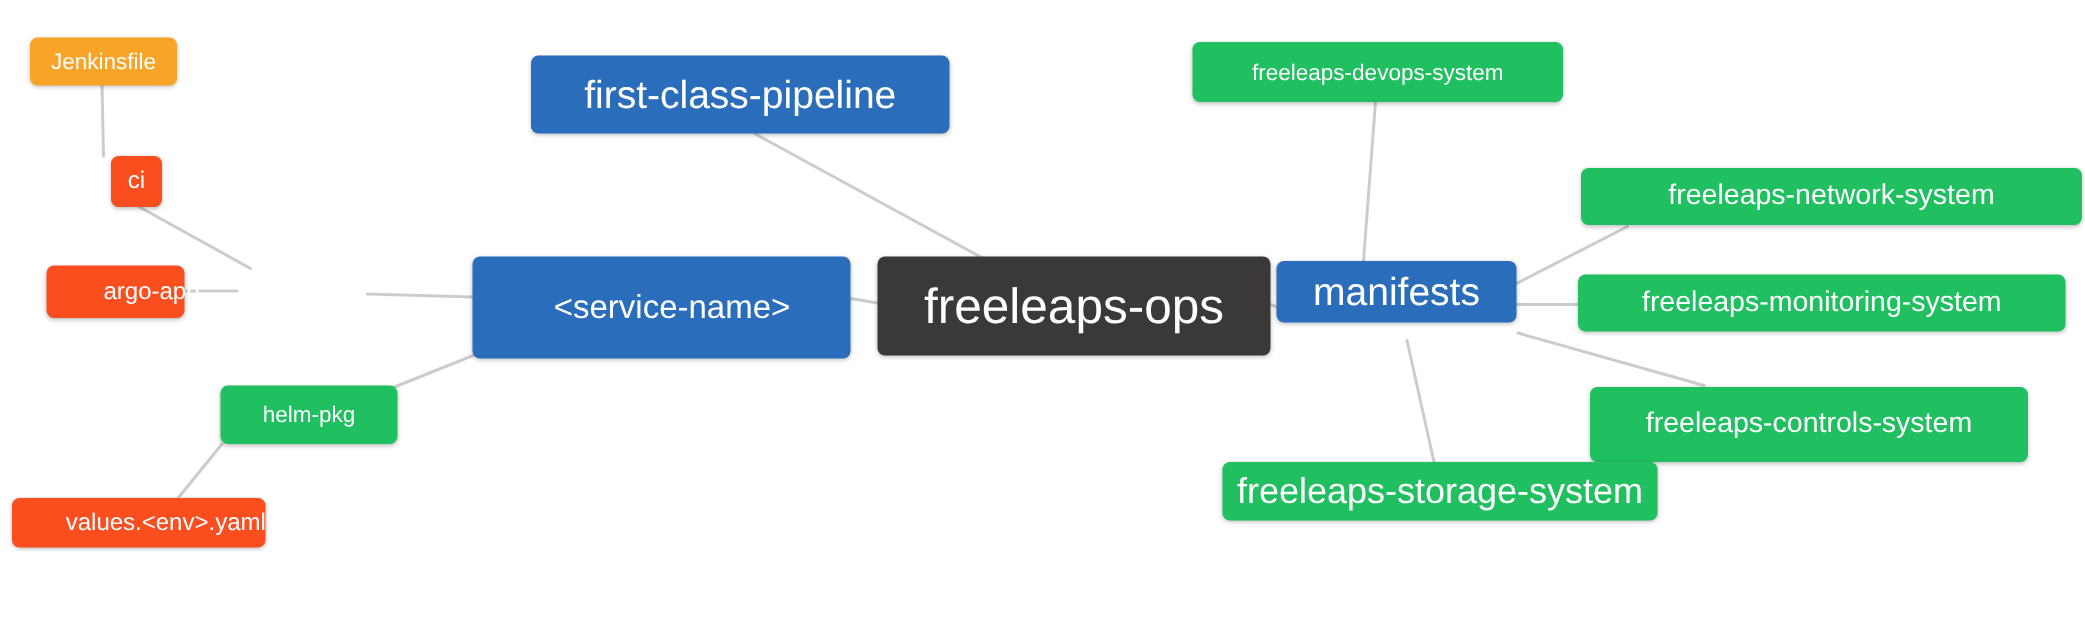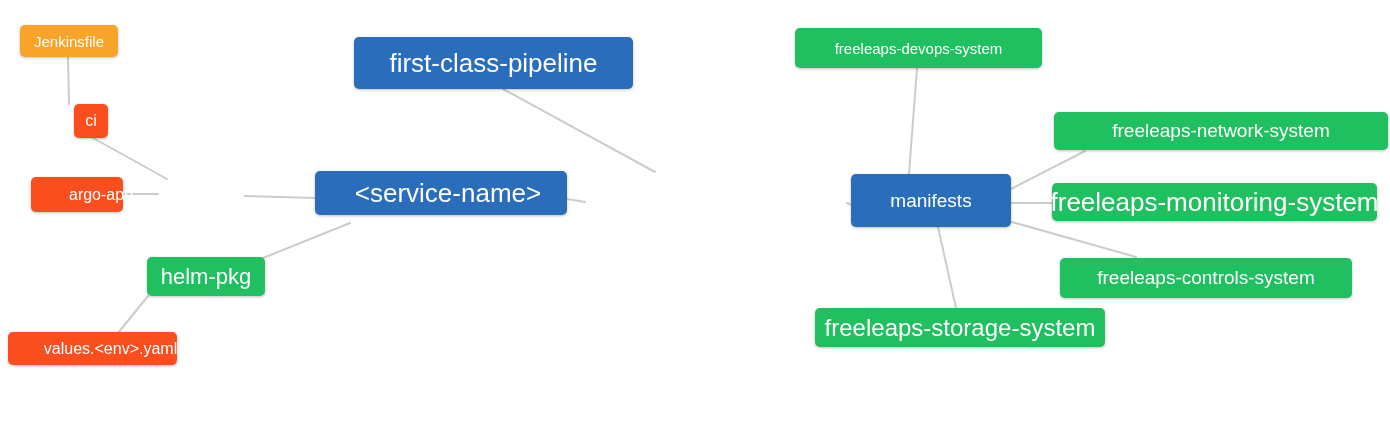--- a/index.html
+++ b/index.html
@@ -43,41 +43,42 @@
     <line x1="350" y1="223" x2="263" y2="258"></line>
     <line x1="148" y1="296" x2="118" y2="333"></line>
     <line x1="847" y1="203" x2="852" y2="205"></line>
     <line x1="917" y1="68" x2="909" y2="174"></line>
     <line x1="1011" y1="189" x2="1085" y2="151"></line>
     <line x1="1011" y1="203" x2="1052" y2="203"></line>
     <line x1="1012" y1="222" x2="1136" y2="257"></line>
     <line x1="938" y1="227" x2="956" y2="308"></line>
   </svg>
 
+  <div class="node dark" style="left:585px;top:171px;width:262px;height:66px;font-size:33px;">freeleaps-ops</div>
 
   <div class="node blue" style="left:314px;top:37px;width:279px;height:52px;font-size:26px;margin-left:40px;">first-class-pipeline</div>
 
-  <div class="node blue" style="left:315px;top:171px;width:252px;height:44px;font-size:26px;padding-left:14px;">&lt;service-name&gt;</div>
+  <div class="node blue" style="left:315px;top:171px;width:252px;height:68px;font-size:22px;padding-left:14px;">&lt;service-name&gt;</div>
 
-  <div class="node blue" style="left:851px;top:174px;width:160px;height:53px;font-size:19px;">manifests</div>
+  <div class="node blue" style="left:851px;top:174px;width:160px;height:41px;font-size:26px;">manifests</div>
 
 
-  <div class="node green" style="left:147px;top:257px;width:118px;height:39px;font-size:22px;">helm-pkg</div>
+  <div class="node green" style="left:147px;top:257px;width:118px;height:39px;font-size:15px;">helm-pkg</div>
 
   <div class="node red" style="left:53px;top:104px;width:34px;height:34px;font-size:16px;margin-left:21px;">ci</div>
 
   <div class="node red" style="left:31px;top:177px;width:92px;height:35px;font-size:16px;padding-left:48px;">argo-app</div>
 
   <div class="node orange" style="left:20px;top:25px;width:98px;height:32px;font-size:15px;">Jenkinsfile</div>
 
   <div class="node red" style="left:8px;top:332px;width:169px;height:33px;font-size:16px;padding-left:36px;">values.&lt;env&gt;.yaml</div>
 
   <div class="node green" style="left:795px;top:28px;width:247px;height:40px;font-size:15px;">freeleaps-devops-system</div>
 
   <div class="node green" style="left:1054px;top:112px;width:334px;height:38px;font-size:19px;">freeleaps-network-system</div>
 
-  <div class="node green" style="left:1052px;top:183px;width:325px;height:38px;font-size:26px;">freeleaps-monitoring-system</div>
+  <div class="node green" style="left:1052px;top:183px;width:325px;height:38px;font-size:19px;">freeleaps-monitoring-system</div>
 
-  <div class="node green" style="left:1060px;top:258px;width:292px;height:40px;font-size:19px;">freeleaps-controls-system</div>
+  <div class="node green" style="left:1060px;top:258px;width:292px;height:50px;font-size:19px;">freeleaps-controls-system</div>
 
   <div class="node green" style="left:815px;top:308px;width:290px;height:39px;font-size:24px;">freeleaps-storage-system</div>
 
 </div>
 
 </body></html>

